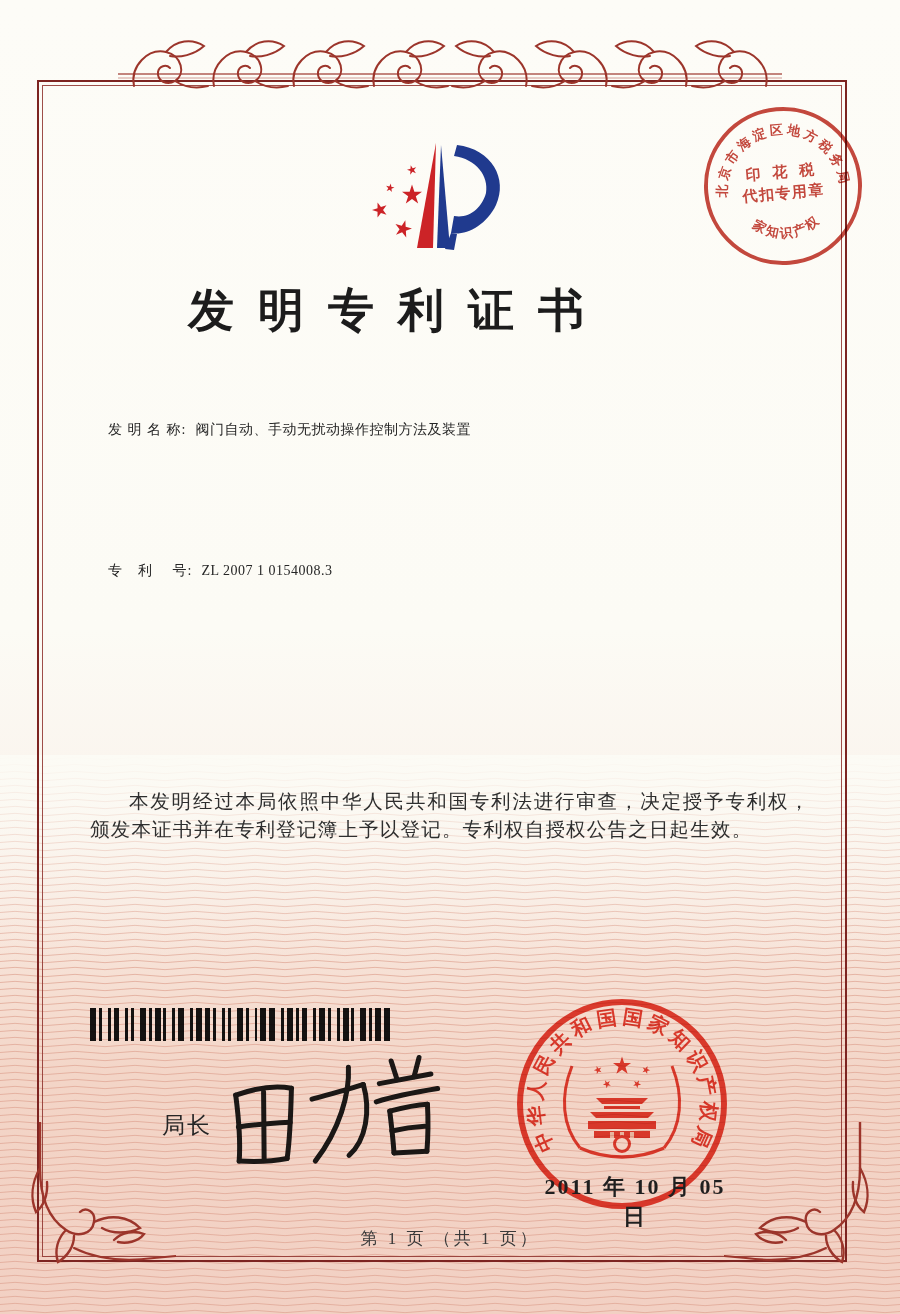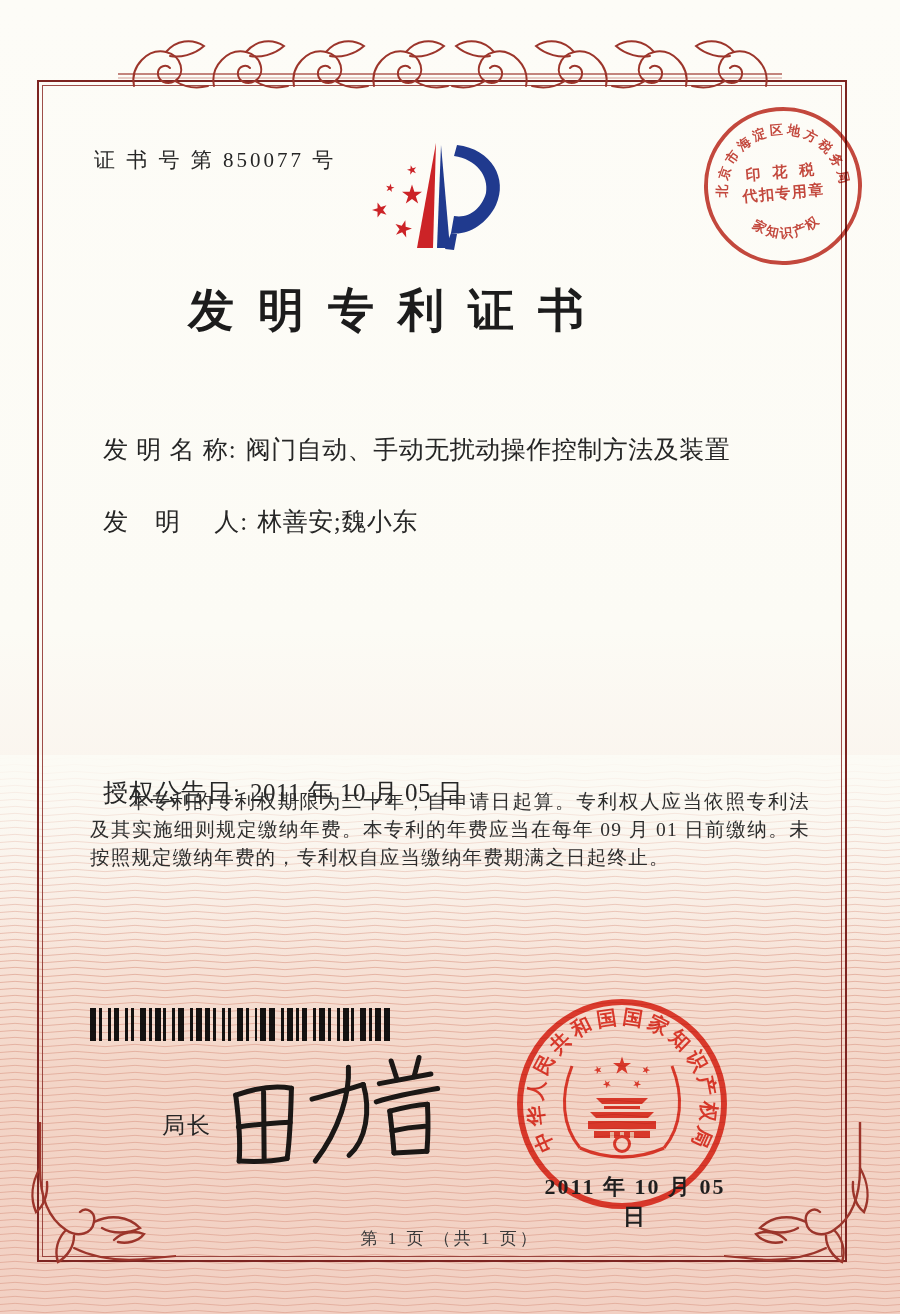--- a/index.html
+++ b/index.html
@@ -22,21 +22,21 @@
   .corner-flourish{width:158px;height:150px;z-index:4;}
   .corner-left{left:18px;top:1122px;}
   .corner-right{left:724px;top:1122px;transform:scaleX(-1);}
   
   .cert-number{left:94px;top:146px;font-size:21px;letter-spacing:3px;white-space:pre;z-index:5;}
   .logo{left:358px;top:135px;width:158px;height:124px;z-index:5;}
   .tax-stamp{left:700px;top:103px;width:166px;height:166px;z-index:6;transform:rotate(-5deg);mix-blend-mode:multiply;opacity:.92;}
   .cert-title{left:0;top:280px;width:772px;text-align:center;font-size:46px;font-weight:700;
     letter-spacing:24px;text-indent:24px;color:#1c1c1c;z-index:5;}
   
-  .field{left:76px;font-size:25px;white-space:pre;z-index:5;letter-spacing:.5px;}
+  .field{left:92px;font-size:14px;white-space:pre;z-index:5;letter-spacing:.5px;}
   .field-label{letter-spacing:1px;}
   .field-value{margin-left:9px;}
   .f0{top:405px;} .f1{top:477px;} .f2{top:546px;} .f3{top:612px;} .f4{top:682px;} .f5{top:748px;}
   
   .paragraphs{left:90px;top:788px;width:720px;z-index:5;}
   .cert-par{margin:0;font-size:19.5px;line-height:28px;text-indent:2em;text-align:justify;
     letter-spacing:1.2px;color:#2e2e2e;}
   
   .barcode{left:90px;top:1008px;width:300px;height:33px;display:flex;z-index:5;mix-blend-mode:multiply;}
   .barcode span{height:100%;flex:none;}
@@ -109,21 +109,20 @@
     <g stroke="#9c352b" fill="none" stroke-width="2.4" stroke-linecap="round">
       <path d="M22,0 L22,46 C22,74 30,96 48,108 C60,116 74,112 76,100 C78,90 68,84 62,90"></path>
       <path d="M22,46 C14,60 12,76 18,90 C26,84 30,72 29,60"></path>
       <path d="M48,108 C40,116 36,128 40,140 C50,134 56,124 56,114"></path>
       <path d="M76,100 C92,92 110,94 122,106 C110,112 94,112 84,106"></path>
       <path d="M56,126 C76,136 104,140 136,136 L158,134" stroke-width="2"></path>
       <path d="M96,118 C104,110 116,108 126,112 C120,120 108,122 100,120"></path>
     </g>
   </svg>
 
-  <div class="abs cert-number">证 书 号 第 850077 号</div>
 
   <svg class="abs logo" viewBox="0 0 158 124" aria-hidden="true">
     <defs>
       <polygon id="star" points="0,-1 0.225,-0.309 0.951,-0.309 0.363,0.118 0.588,0.809 0,0.382 -0.588,0.809 -0.363,0.118 -0.951,-0.309 -0.225,-0.309"></polygon>
     </defs>
     <g fill="#cc2327">
       <use href="#star" transform="translate(54,35) scale(5) rotate(-15)"></use>
       <use href="#star" transform="translate(32,53) scale(4.5) rotate(12)"></use>
       <use href="#star" transform="translate(54,60) scale(10.5)"></use>
       <use href="#star" transform="translate(22,75) scale(8) rotate(-18)"></use>
@@ -149,29 +148,26 @@
     <text font-size="13" font-weight="700" fill="#c0392e" letter-spacing="2">
       <textPath href="#taxArcBottom" startOffset="50%" text-anchor="middle">国家知识产权局</textPath>
     </text>
   </svg>
 
   <div class="abs cert-title">发明专利证书</div>
 
   <div class="abs field f0">
     <span class="field-label">发 明 名 称:</span><span class="field-value">阀门自动、手动无扰动操作控制方法及装置</span>
   </div>
-  <div class="abs field f1">
-    <span class="field-label">发　明　 人:</span><span class="field-value">林善安;魏小东</span>
+  <div class="abs field f2">
+    <span class="field-label">专　利　 号:</span><span class="field-value">ZL 2007 1 0154008.3</span>
   </div>
-  <div class="abs field f5">
-    <span class="field-label">授权公告日:</span><span class="field-value">2011 年 10 月 05 日</span>
-  </div>
 
   <div class="abs paragraphs">
-    <p class="cert-par">本专利的专利权期限为二十年，自申请日起算。专利权人应当依照专利法及其实施细则规定缴纳年费。本专利的年费应当在每年 09 月 01 日前缴纳。未按照规定缴纳年费的，专利权自应当缴纳年费期满之日起终止。</p>
+    <p class="cert-par">本发明经过本局依照中华人民共和国专利法进行审查，决定授予专利权，颁发本证书并在专利登记簿上予以登记。专利权自授权公告之日起生效。</p>
   </div>
 
   <div class="abs barcode" aria-hidden="true">
       <span class="bar" style="width: 5.88235px;"></span>
       <span class="gap" style="width: 2.94118px;"></span>
       <span class="bar" style="width: 2.94118px;"></span>
       <span class="gap" style="width: 5.88235px;"></span>
       <span class="bar" style="width: 2.94118px;"></span>
       <span class="gap" style="width: 2.94118px;"></span>
       <span class="bar" style="width: 5.88235px;"></span>

